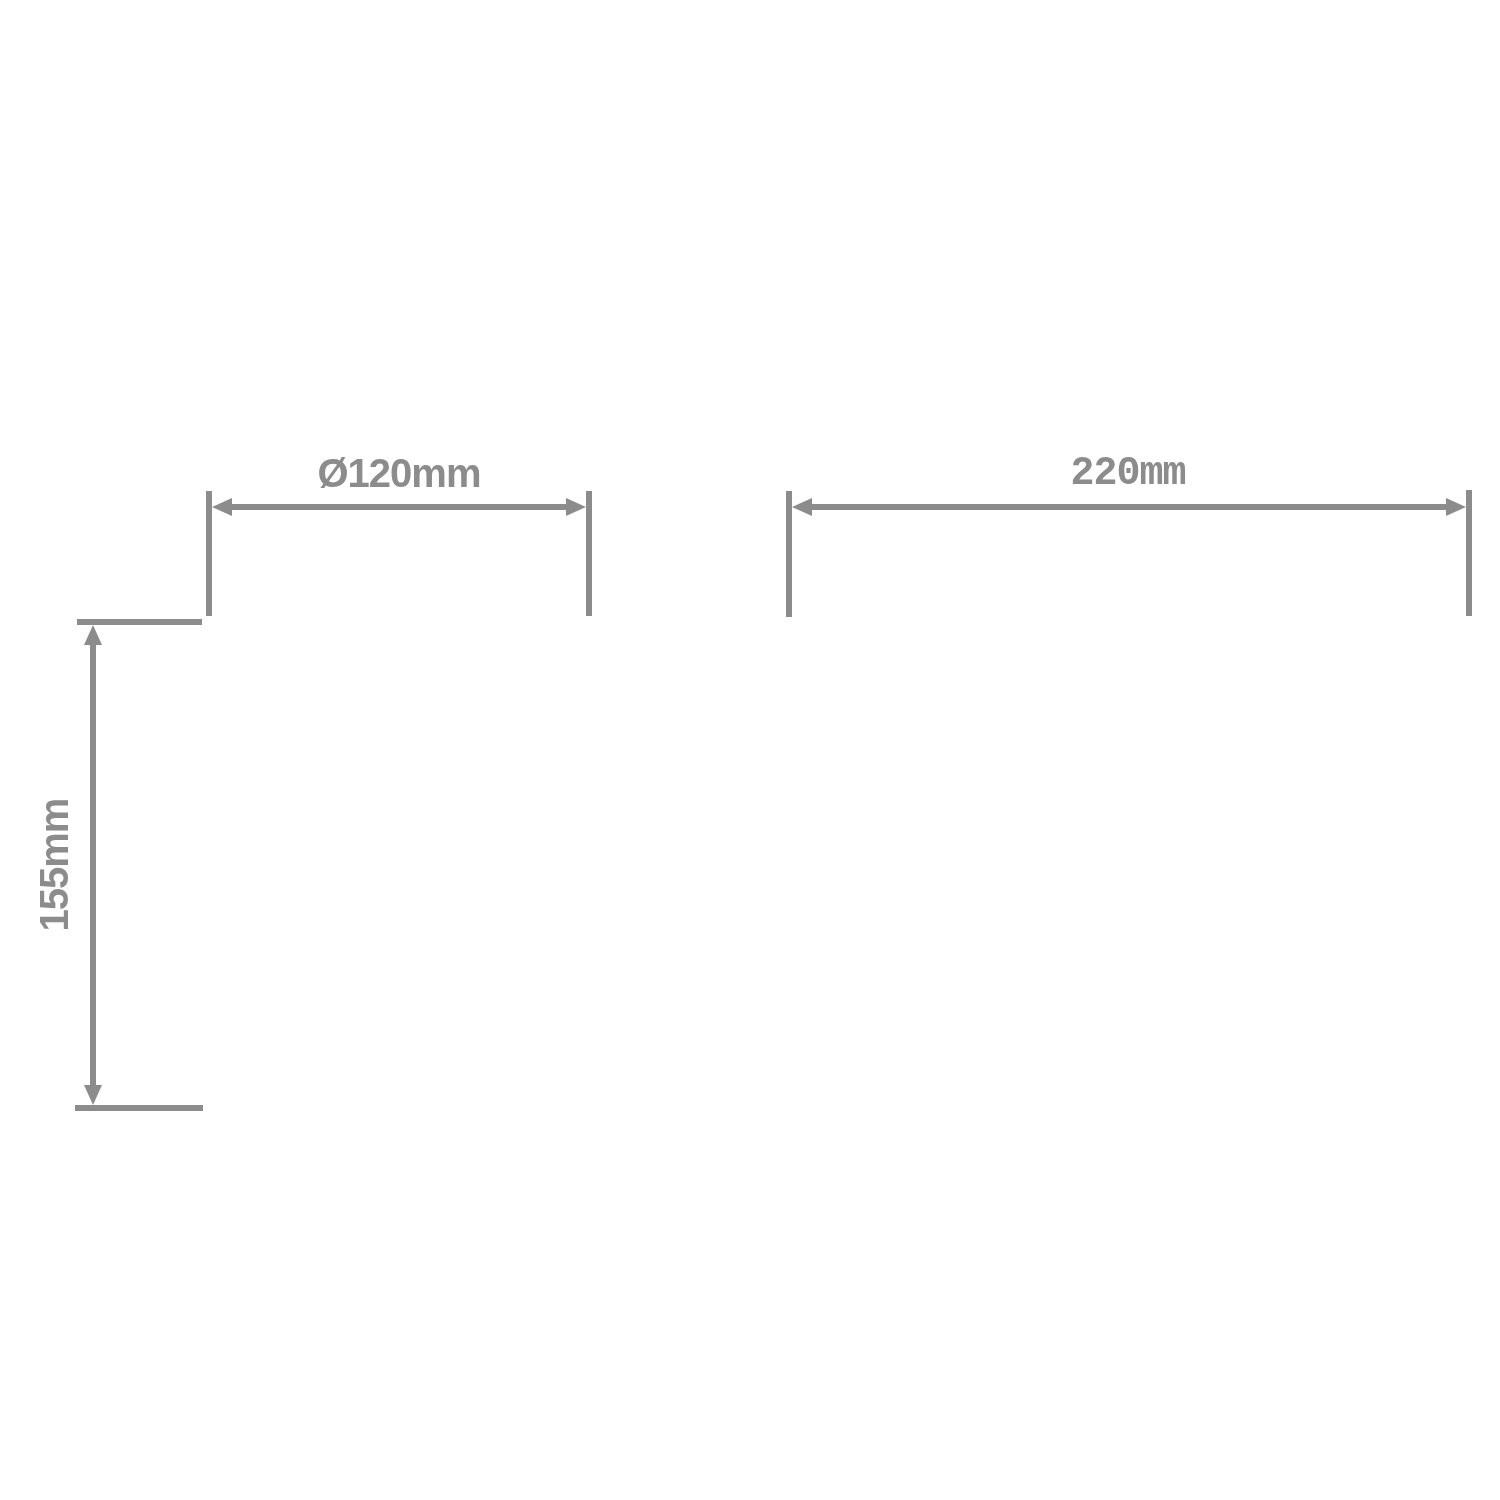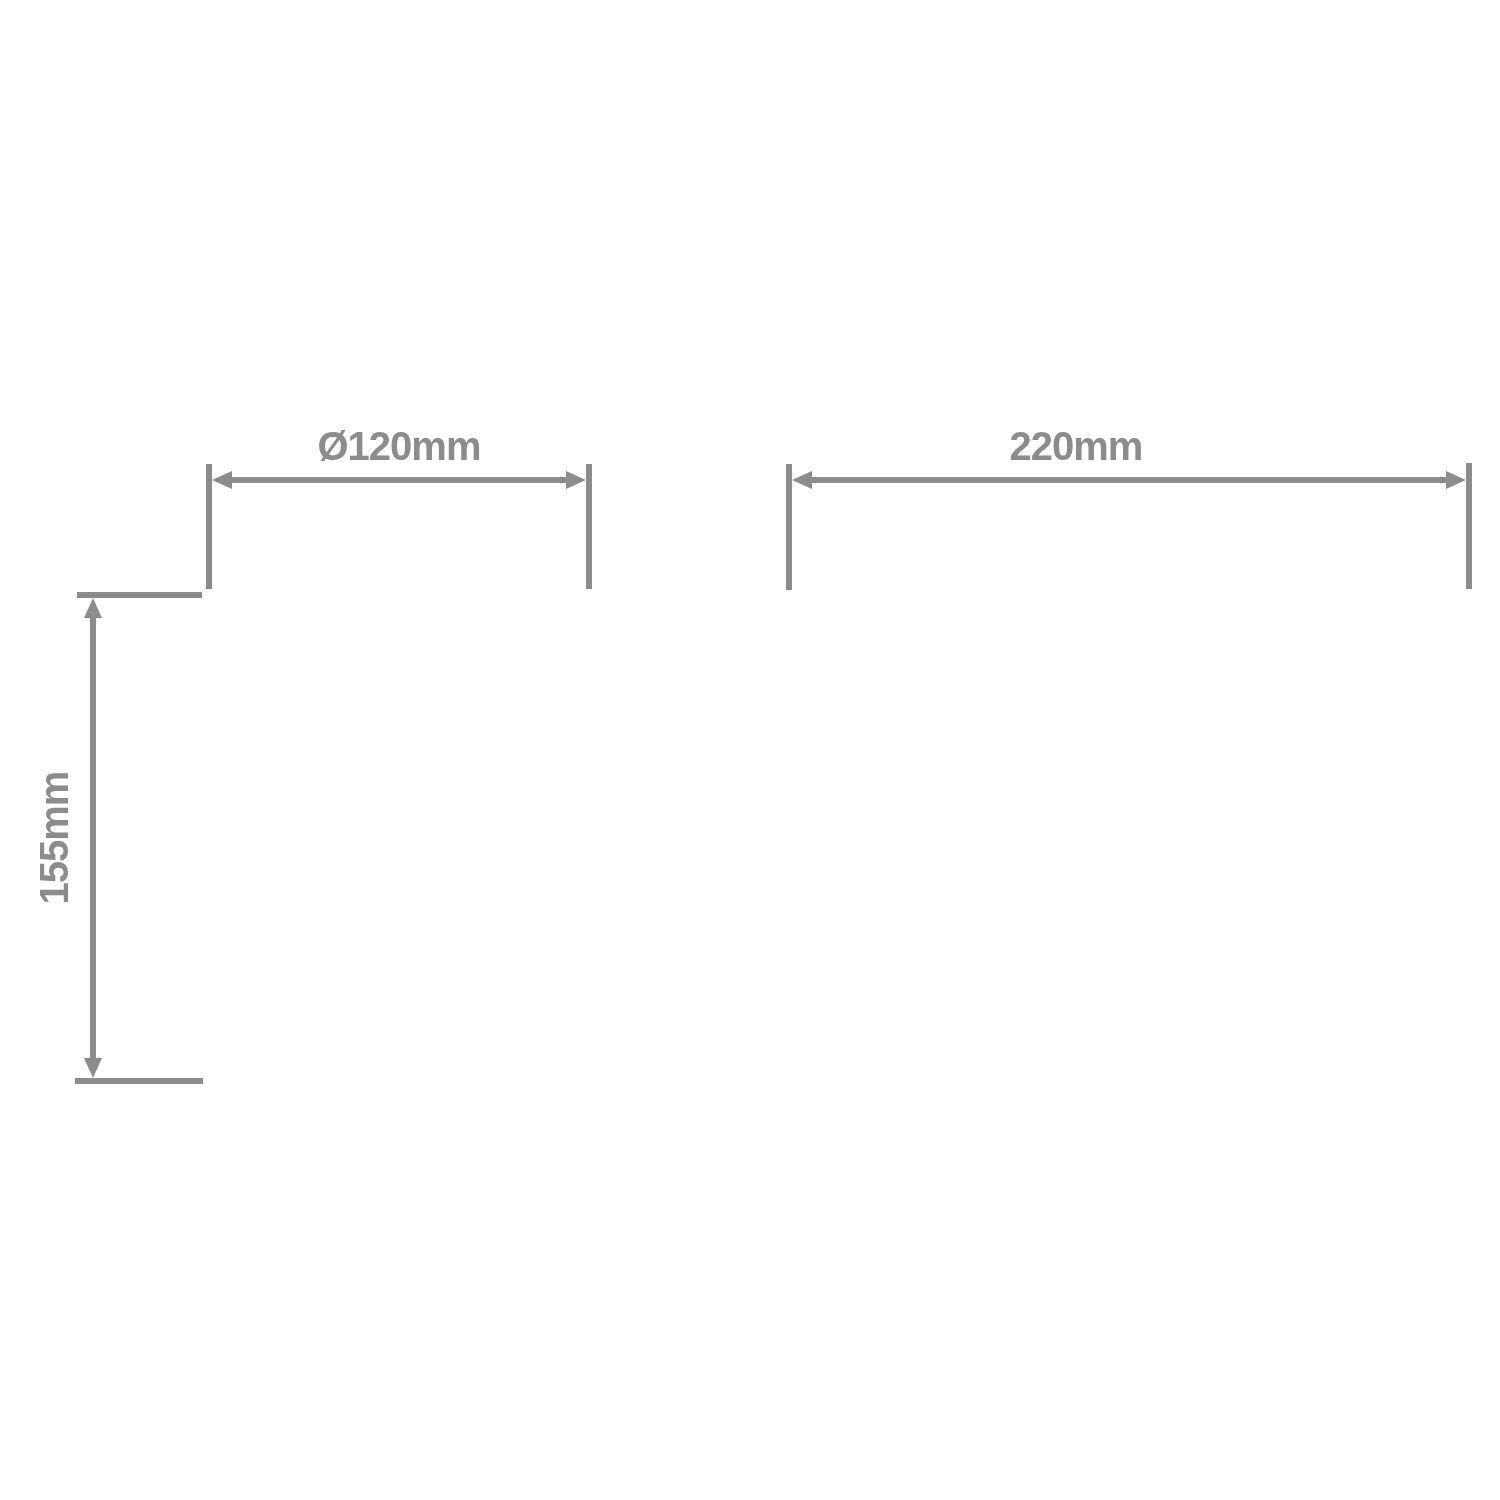--- a/index.html
+++ b/index.html
@@ -8,21 +8,21 @@
     background: #ffffff;
   }
   .canvas {
     position: relative;
     width: 1500px;
     height: 1500px;
     background: var(--bg-color, #ffffff);
     overflow: hidden;
     font-family: "Liberation Sans", sans-serif;
   }
-  .dim-group { position: absolute; inset: 0; pointer-events: none; }
+  .dim-group { position: absolute; inset: 0; pointer-events: none; margin-top: 27px; }
   .line {
     position: absolute;
     background: var(--dim-color, #8c8c8c);
   }
   .arrowhead {
     position: absolute;
     width: 0;
     height: 0;
   }
   
@@ -73,21 +73,21 @@
     <div class="arrowhead ah-right" style="left:566px; top:471px;"></div>
     <div class="dim-label" style="left:399px; top:446px;">Ø120mm</div>
   </div>
 
   <div class="dim-group">
     <div class="line" style="left:786px; top:464px; width:6px; height:126px;"></div>
     <div class="line" style="left:1466px; top:463px; width:6px; height:126px;"></div>
     <div class="line" style="left:806px; top:477px; width:646px; height:6px;"></div>
     <div class="arrowhead ah-left" style="left:792px; top:471px;"></div>
     <div class="arrowhead ah-right" style="left:1446px; top:471px;"></div>
-    <div class="dim-label" style="left:1076px; top:446px;">220mm</div>
+    <div class="dim-label" style="left:1128px; top:446px;font-family:Liberation Mono, monospace;">220mm</div>
   </div>
 
   <div class="dim-group">
     <div class="line" style="left:77px; top:592px; width:125px; height:6px;"></div>
     <div class="line" style="left:75px; top:1078px; width:128px; height:6px;"></div>
     <div class="line" style="left:90px; top:614px; width:6px; height:446px;"></div>
     <div class="arrowhead ah-up" style="left:84px; top:598px;"></div>
     <div class="arrowhead ah-down" style="left:84px; top:1058px;"></div>
     <div class="dim-label vertical" style="left:54px; top:838px;">155mm</div>
   </div>

